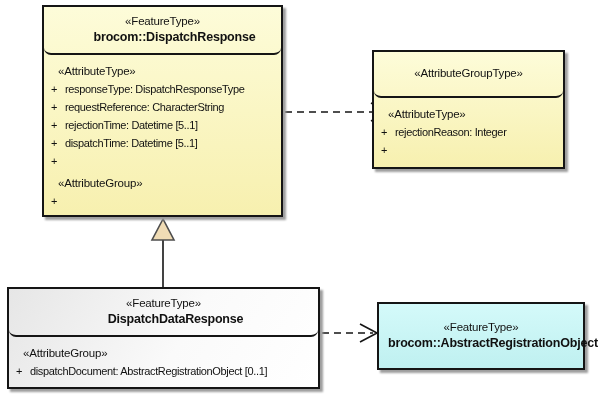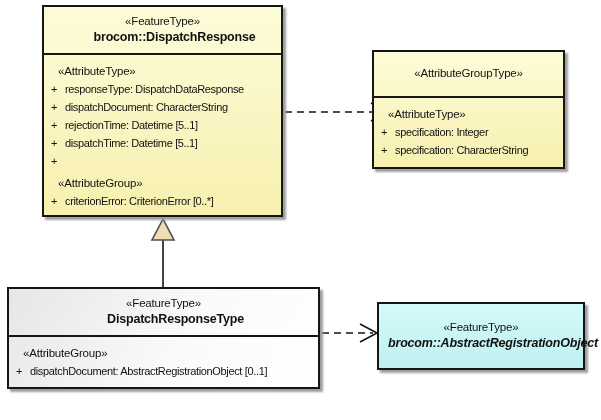--- a/index.html
+++ b/index.html
@@ -12,26 +12,26 @@
     position:absolute;z-index:2;box-sizing:border-box;
     border:2px solid #151515;
     box-shadow:3px 3px 2px #9e9e9e;
   }
   .fill-yellow{background:linear-gradient(180deg,#fdfcd9 0%,#f7f0af 100%);}
   .fill-cyan{background:linear-gradient(180deg,#d4fafa 0%,#bff0f0 100%);}
   .fill-gray{background:linear-gradient(120deg,#e6e6e6 0%,#fafafa 55%,#ffffff 100%);}
   .hdr{
     box-sizing:border-box;border-bottom:2px solid #151515;
     display:flex;flex-direction:column;align-items:center;justify-content:center;
-    text-align:center;line-height:1.35;
+    text-align:center;line-height:1.35;border-radius:7px;
   }
   .hdr.noline{border-bottom:none;}
   .stereo{font-size:11.5px;letter-spacing:-0.2px;}
   .cname{font-size:12.5px;font-weight:bold;letter-spacing:-0.2px;padding-left:24px;}
-  .cname.abstract{font-style:italic;}
+  .cname.abstract{}
   .bdy{padding-top:8px;}
   .sec{font-size:11.5px;letter-spacing:-0.2px;padding-left:14px;height:17px;line-height:17px;}
   .sec.gap{margin-top:5px;}
   .attr{display:flex;height:18px;line-height:18px;font-size:11px;letter-spacing:-0.35px;white-space:nowrap;}
   .attr .vis{width:14px;margin-left:7px;flex:0 0 auto;}
   .attr .atext{flex:0 0 auto;}
   
   #box-dispatch-response{left:42px;top:5px;width:241px;height:212px;}
   #box-dispatch-response .hdr{height:48px;}
   #box-criterion-error{left:372px;top:50px;width:193px;height:119px;}
@@ -66,66 +66,64 @@
 
   <div class="uml-box fill-yellow" id="box-dispatch-response">
     <div class="hdr">
       <div class="stereo">«FeatureType»</div>
       <div class="cname">brocom::DispatchResponse</div>
     </div>
     <div class="bdy">
       <div class="sec">«AttributeType»</div>
       <div class="attr">
         <span class="vis">+</span>
-        <span class="atext">responseType: DispatchDataResponse</span>
+        <span class="atext">responseType: DispatchResponseType</span>
       </div>
       <div class="attr">
         <span class="vis">+</span>
-        <span class="atext">dispatchDocument: CharacterString</span>
+        <span class="atext">requestReference: CharacterString</span>
       </div>
       <div class="attr">
         <span class="vis">+</span>
         <span class="atext">rejectionTime: Datetime [5..1]</span>
       </div>
       <div class="attr">
         <span class="vis">+</span>
         <span class="atext">dispatchTime: Datetime [5..1]</span>
       </div>
       <div class="attr">
         <span class="vis">+</span>
       </div>
       <div class="sec gap">«AttributeGroup»</div>
       <div class="attr">
         <span class="vis">+</span>
-        <span class="atext">criterionError: CriterionError [0..*]</span>
       </div>
     </div>
   </div>
 
   <div class="uml-box fill-yellow" id="box-criterion-error">
     <div class="hdr">
       <div class="stereo">«AttributeGroupType»</div>
     </div>
     <div class="bdy">
       <div class="sec">«AttributeType»</div>
       <div class="attr">
         <span class="vis">+</span>
-        <span class="atext">specification: Integer</span>
+        <span class="atext">rejectionReason: Integer</span>
       </div>
       <div class="attr">
         <span class="vis">+</span>
-        <span class="atext">specification: CharacterString</span>
       </div>
     </div>
   </div>
 
   <div class="uml-box fill-gray" id="box-dispatch-data-response">
     <div class="hdr">
       <div class="stereo">«FeatureType»</div>
-      <div class="cname">DispatchResponseType</div>
+      <div class="cname">DispatchDataResponse</div>
     </div>
     <div class="bdy">
       <div class="sec">«AttributeGroup»</div>
       <div class="attr">
         <span class="vis">+</span>
         <span class="atext">dispatchDocument: AbstractRegistrationObject [0..1]</span>
       </div>
     </div>
   </div>
 

